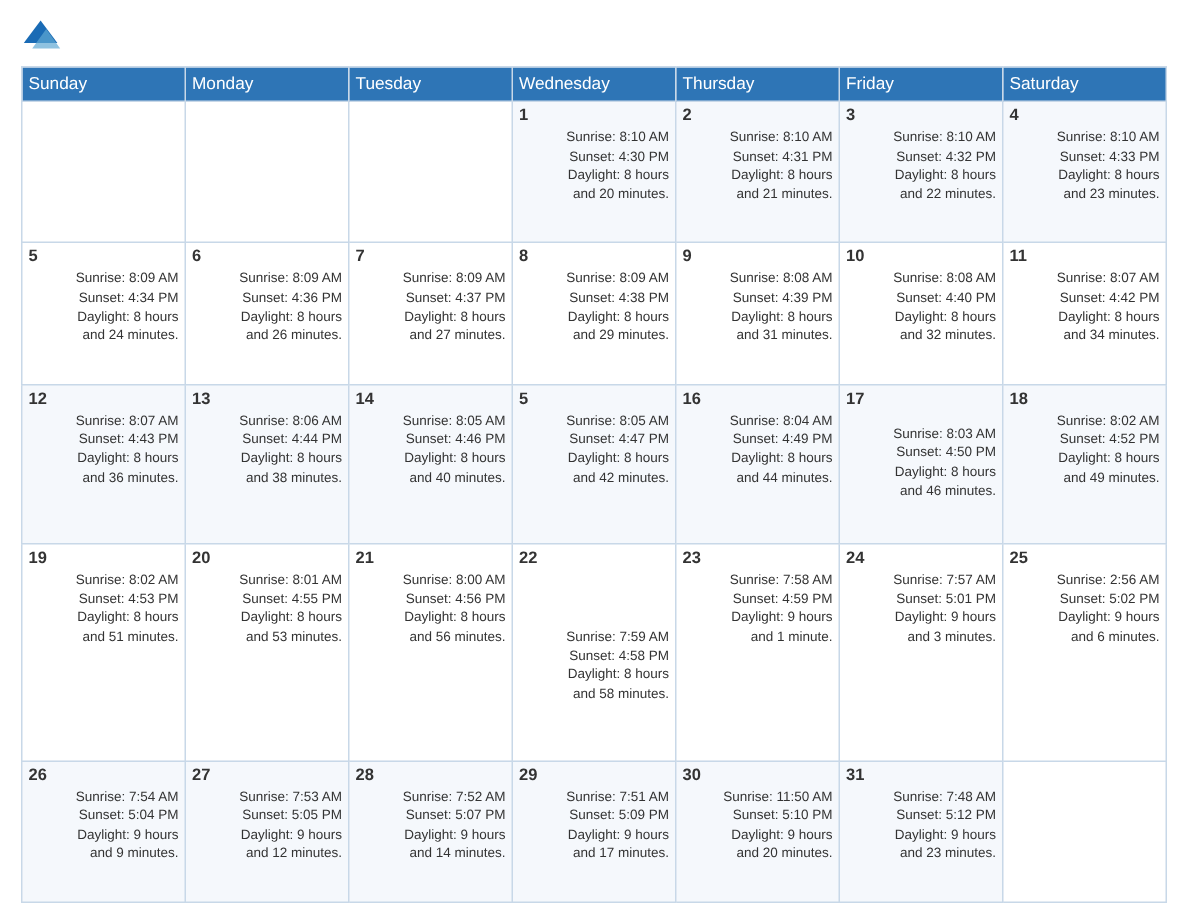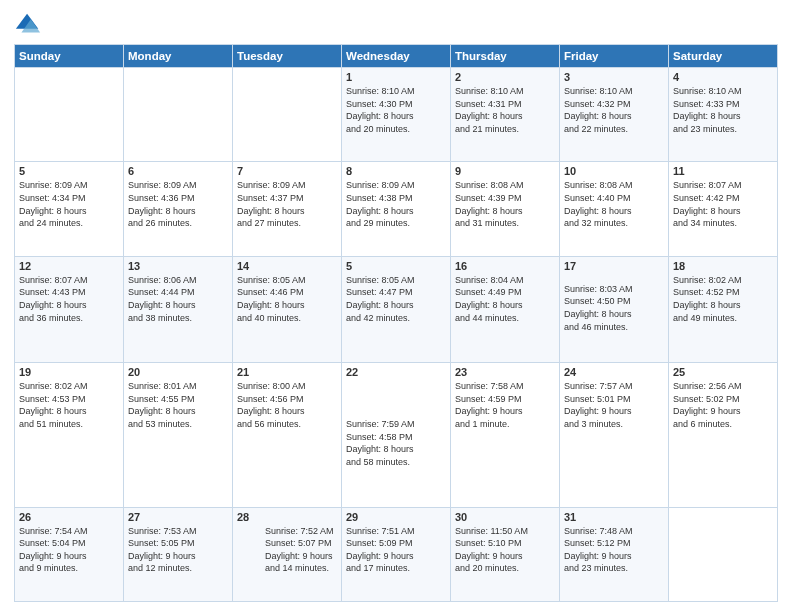--- a/index.html
+++ b/index.html
@@ -55,21 +55,21 @@
     }
     .calendar {
       width: 100%;
       border-collapse: collapse;
       flex: 1;
     }
     .calendar thead th {
       background-color: #2e75b6;
       color: #fff;
       font-size: 11.5px;
-      font-weight: bold;
+      font-weight: normal;
       padding: 5px 4px;
       text-align: left;
       border: 1px solid #c8d8e8;
     }
     .calendar tbody td {
       border: 1px solid #c8d8e8;
       vertical-align: top;
       padding: 3px 4px;
       font-size: 9.5px;
       color: #333;
@@ -85,20 +85,21 @@
     .day-num {
       font-size: 11px;
       font-weight: bold;
       display: block;
       margin-bottom: 2px;
     }
     .day-info {
       font-size: 9px;
       line-height: 1.4;
       color: #333;
+      text-align: right;
     }
     .empty-cell {
       background: #fff !important;
     }
   </style>
 </head>
 <body>
 
 <div class="page">
   <div class="header">

